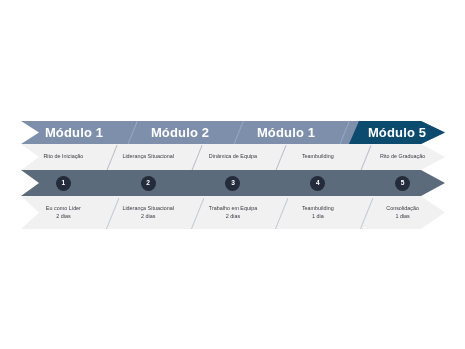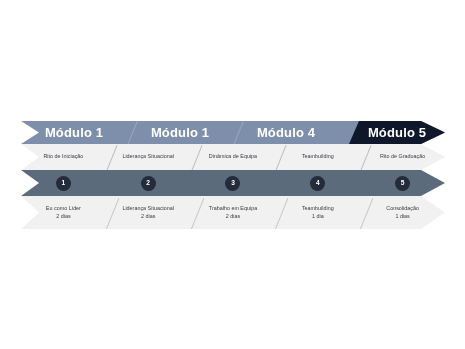--- a/index.html
+++ b/index.html
@@ -108,21 +108,21 @@
     transform-origin: center;
   }
 
   
   #mod5-dark {
     position: absolute;
     left: 328px;
     top: 0;
     width: 96px;
     height: 23px;
-    background: #0f172a;
+    background: #0c4a6e;
     -webkit-clip-path: polygon(10px 0, 96px 0, 96px 100%, 0 100%);
     clip-path: polygon(10px 0, 96px 0, 96px 100%, 0 100%);
     display: flex;
     align-items: center;
     justify-content: center;
   }
 
   
   .sub-label {
     font-size: 5.4px;
@@ -181,26 +181,27 @@
 
   <div id="diagram">
 
     <div class="band clip-arrow" id="band-header">
       <div class="cells">
         <div class="cell">
           <span class="hdr-label">Módulo 1</span>
           <span class="hdr-sep"></span>
         </div>
         <div class="cell">
+          <span class="hdr-label">Módulo 2</span>
+          <span class="hdr-sep"></span>
+        </div>
+        <div class="cell">
           <span class="hdr-label">Módulo 1</span>
           <span class="hdr-sep"></span>
         </div>
-        <div class="cell">
-          <span class="hdr-label">Módulo 4</span>
-        </div>
         <div class="cell"></div>
       </div>
 
       <div id="mod5-dark">
         <span class="hdr-label">Módulo 5</span>
       </div>
     </div>
 
     <div class="band clip-arrow" id="band-sub">
       <div class="cells">

